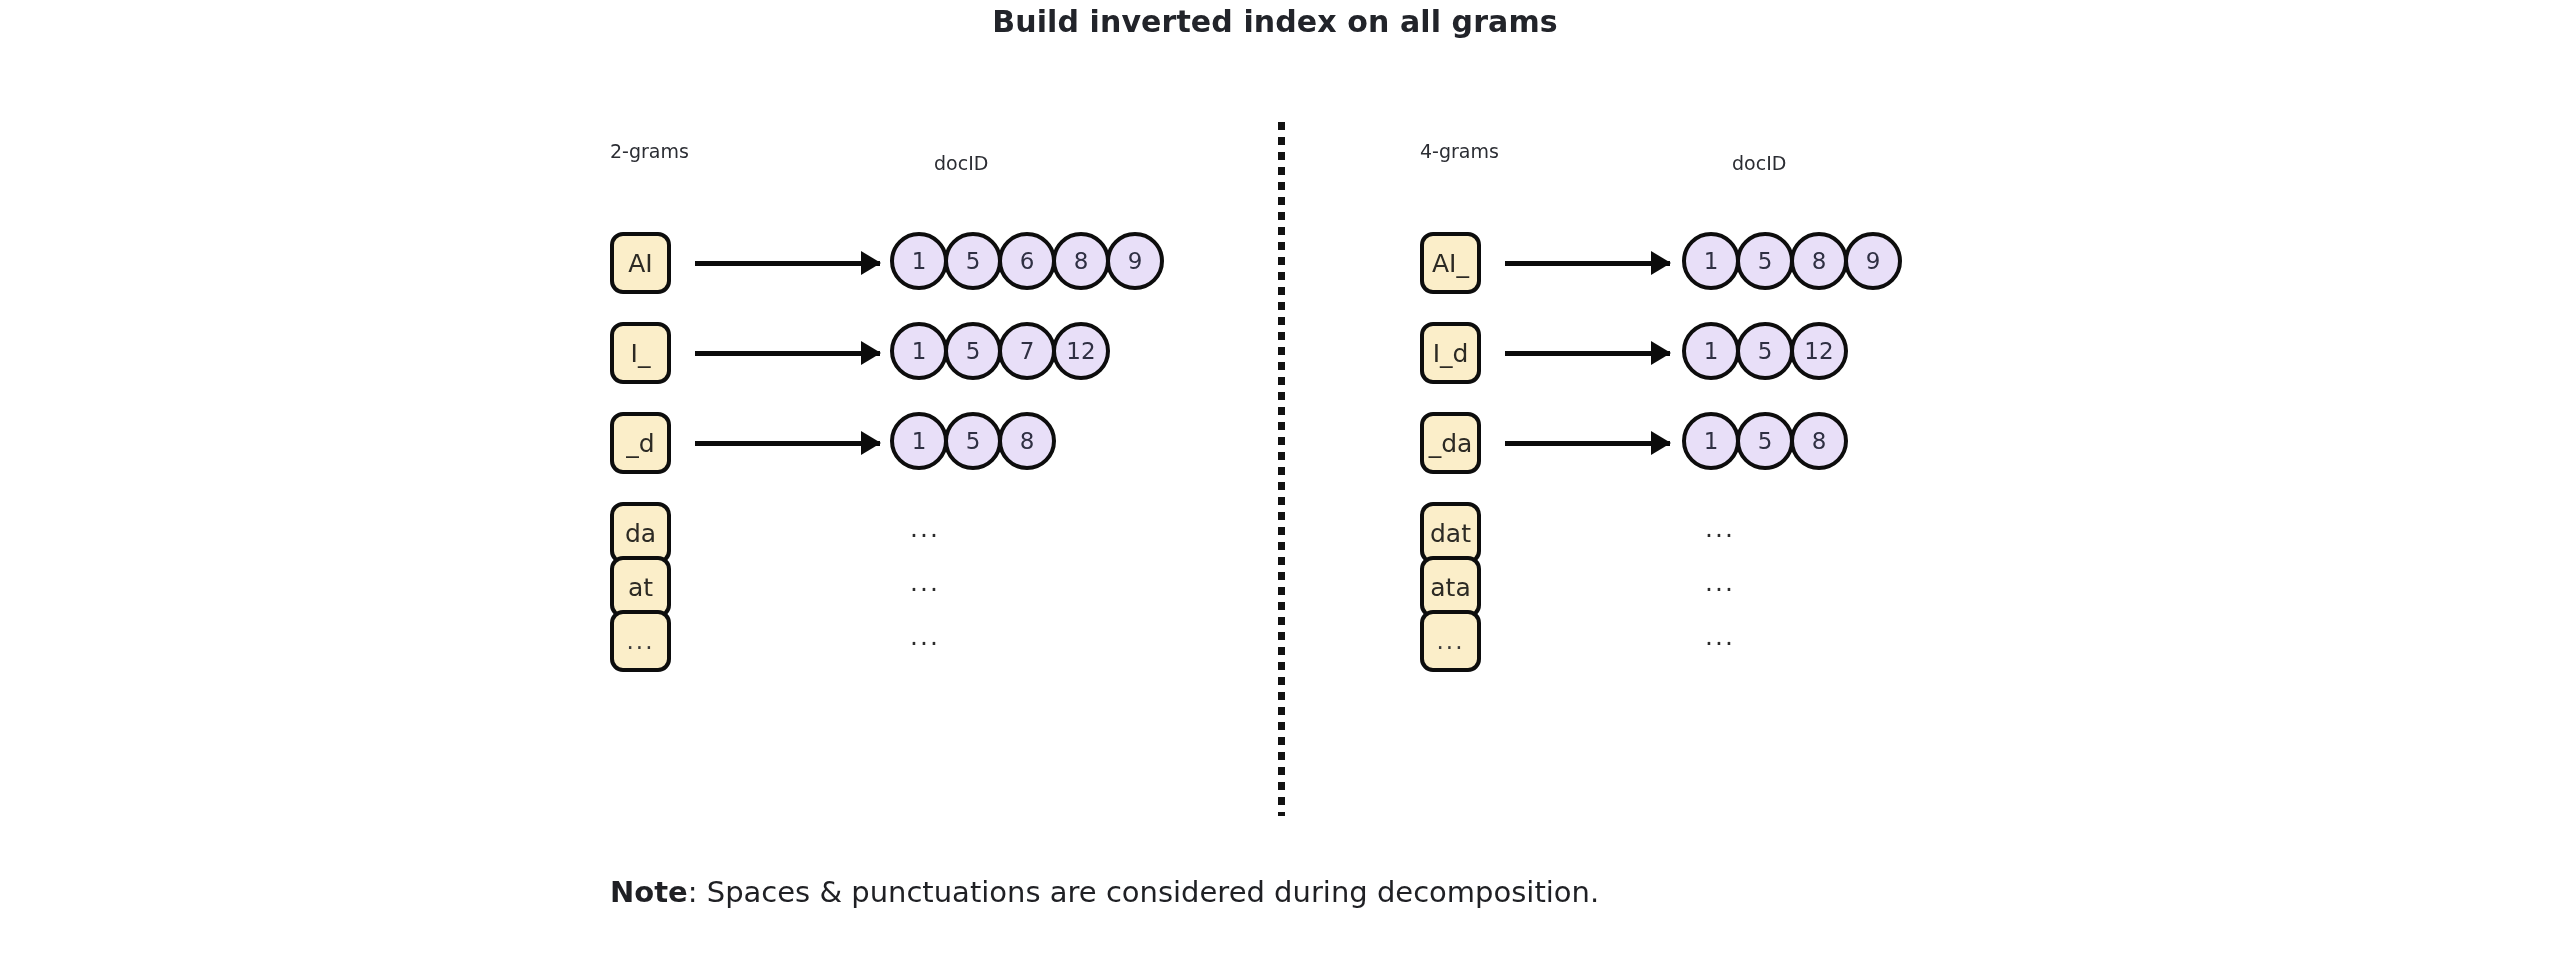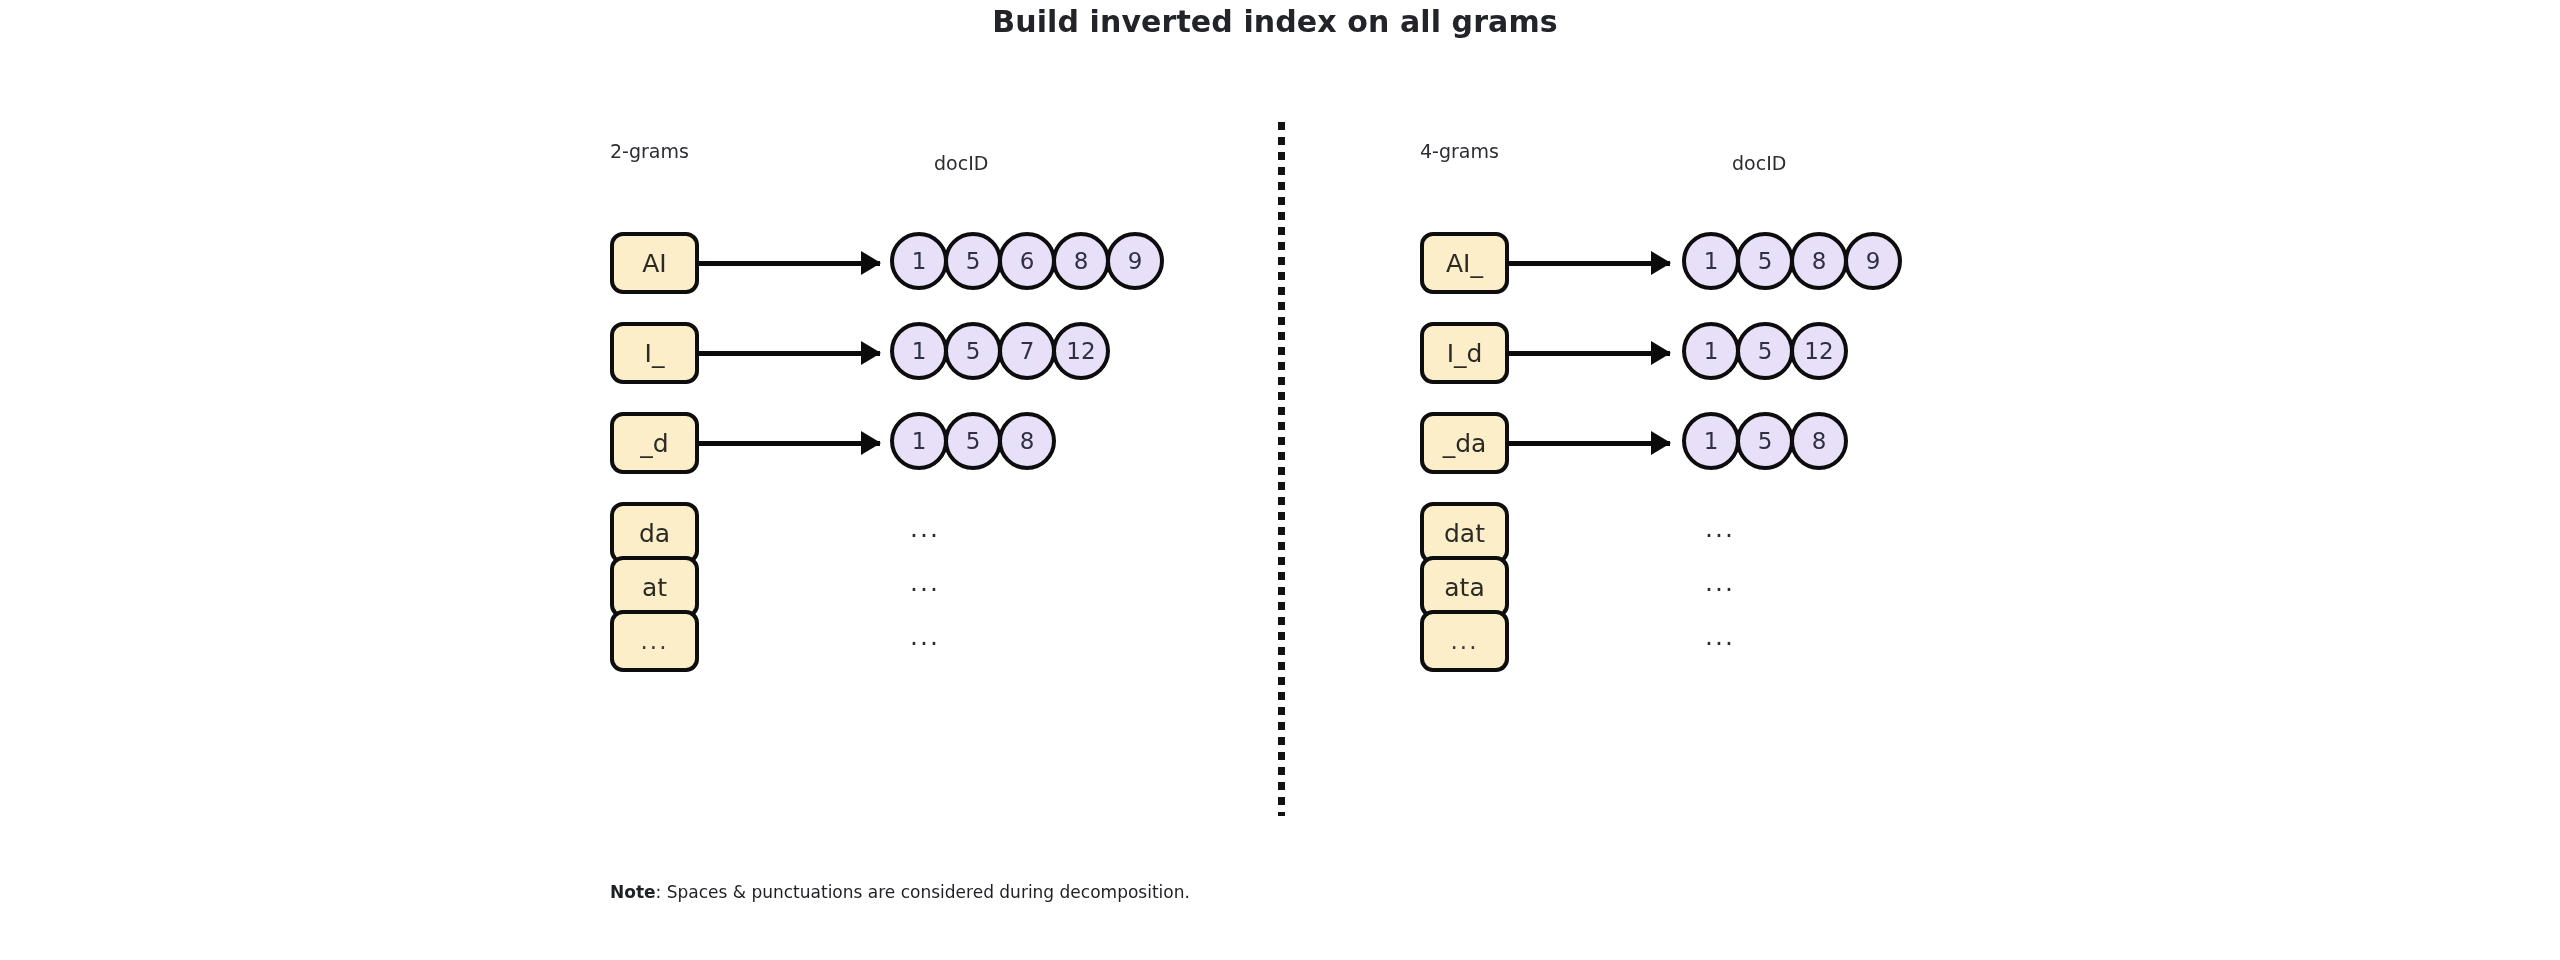--- a/index.html
+++ b/index.html
@@ -60,21 +60,21 @@
   .row-2 { top: 272px; }
   .row-3 { top: 362px; }
   .row-4 { top: 416px; }
   .row-5 { top: 470px; }
 
   
   .gram-box {
     position: absolute;
     left: 10px;
     top: 0;
-    width: 89px;
+    width: 61px;
     height: 62px;
     box-sizing: border-box;
     background: #fbeec9;
     border: 4px solid #0d0d0d;
     border-radius: 13px;
     display: flex;
     align-items: center;
     justify-content: center;
     font-size: 25px;
     color: #2c2a24;
@@ -162,21 +162,21 @@
     background-position: left top;
     background-size: 7px 15px;
     background-repeat: repeat-y;
   }
 
   
   .note {
     position: absolute;
     left: 610px;
     top: 872px;
-    font-size: 17px;
+    font-size: 29px;
     line-height: 41px;
     color: #1f2024;
     white-space: nowrap;
   }
   .note b { font-weight: bold; }
 </style>
 </head>
 <body>
 
 <div class="title">Build inverted index on all grams</div>

